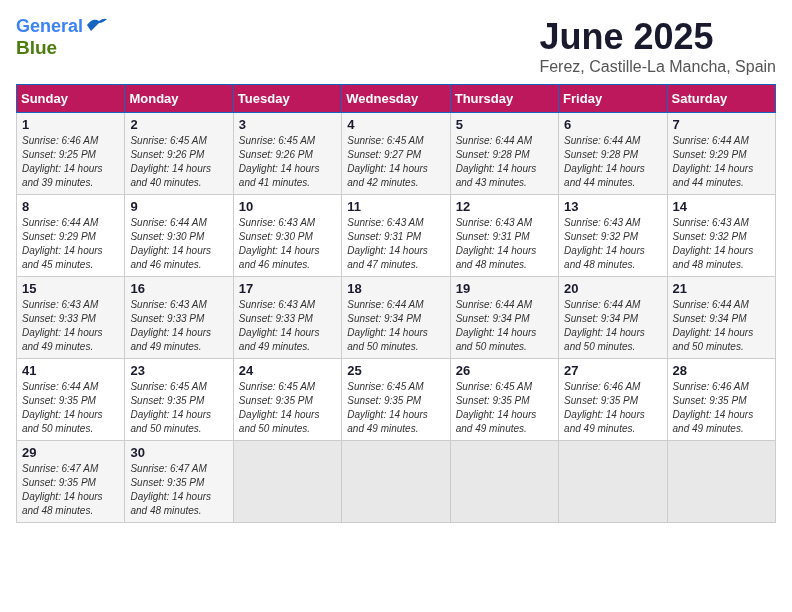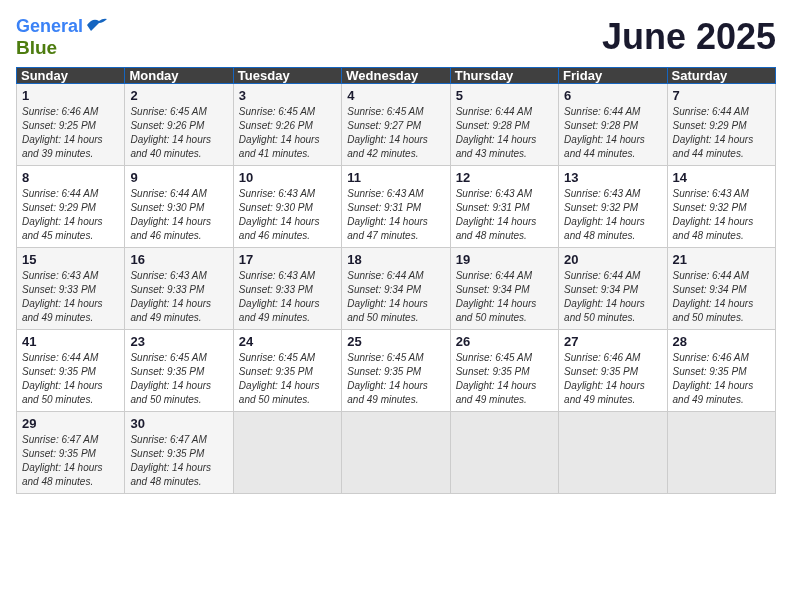--- a/index.html
+++ b/index.html
@@ -32,23 +32,23 @@
     .location-title {
       font-size: 16px;
       color: #555;
     }
     .calendar-table {
       width: 100%;
       border-collapse: collapse;
       font-size: 11px;
     }
     .calendar-table thead th {
-      background-color: #404040;
+      background-color: #be185d;
       color: #fff;
-      padding: 0 4px;
+      padding: 6px 4px;
       text-align: left;
       font-size: 13px;
       font-weight: bold;
       border: 1px solid #1565c0;
     }
     .calendar-table tbody td {
       border: 1px solid #ccc;
       vertical-align: top;
       padding: 4px 5px;
       width: 108px;
@@ -104,20 +104,21 @@
           <path d="M2,8 Q8,0 14,4 Q18,1 22,2 Q18,6 14,6 Q10,10 6,14 Z" fill="#1565c0"></path>
         </svg>
       </span>
     </div>
     <div>
       <span class="logo-text-blue">Blue</span>
     </div>
   </div>
   <div class="title-area">
     <div class="month-title">June 2025</div>
+    <div class="location-title">Ferez, Castille-La Mancha, Spain</div>
   </div>
 </div>
 
 <table class="calendar-table">
   <thead>
     <tr id="thead-row">
         <th>Sunday</th>
         <th>Monday</th>
         <th>Tuesday</th>
         <th>Wednesday</th>

